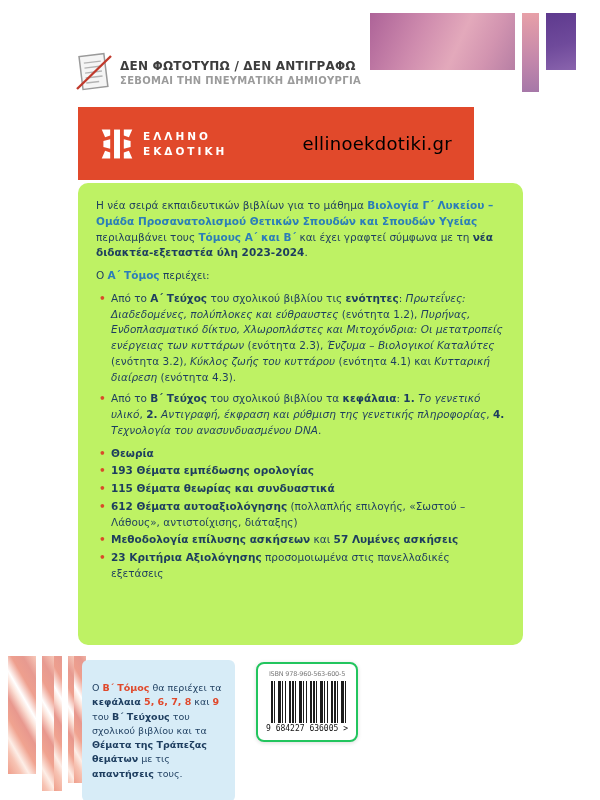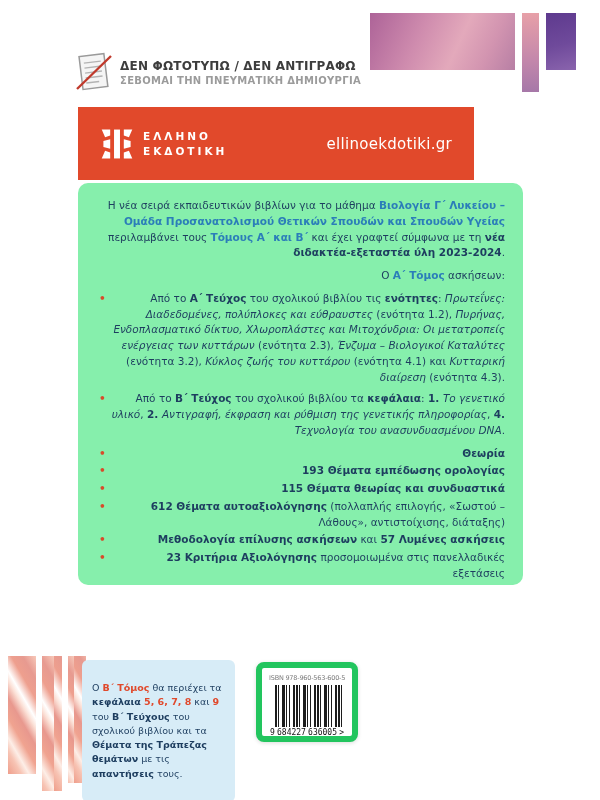--- a/index.html
+++ b/index.html
@@ -18,47 +18,47 @@
   .deco-rect-2 { position: absolute; left: 522px; top: 13px; width: 17px; height: 79px;
     background: linear-gradient(180deg, #e7a0a8 0%, #c387ab 60%, #a678a8 100%); }
   .deco-rect-3 { position: absolute; left: 546px; top: 13px; width: 30px; height: 57px;
     background: linear-gradient(165deg, #5e3a8e 0%, #6f4a9b 55%, #8a64ad 100%); }
 
   
   .header-bar { position: absolute; left: 78px; top: 107px; width: 396px; height: 73px;
     background: #e1492b; display: flex; align-items: center; padding: 0 22px; }
   .logo { display: flex; align-items: center; gap: 9px; }
   .logo-text { color: #ffffff; font-size: 10.5px; font-weight: bold; letter-spacing: 3px; line-height: 1.35; }
-  .website { margin-left: auto; color: #ffffff; font-size: 15px; letter-spacing: .3px; }
+  .website { margin-left: auto; color: #000000; font-size: 18px; letter-spacing: .3px; }
 
   
-  .main-box { position: absolute; left: 78px; top: 183px; width: 445px; height: 402px;
-    background: #86efac; border-radius: 10px; padding: 15px 18px 12px 18px;
-    color: #1d3d5f; font-size: 10.5px; line-height: 1.5; overflow: hidden; text-align: right; }
+  .main-box { position: absolute; left: 78px; top: 183px; width: 445px; height: 462px;
+    background: #bef264; border-radius: 10px; padding: 15px 18px 12px 18px;
+    color: #1d3d5f; font-size: 10.5px; line-height: 1.5; overflow: hidden; }
   .main-box p { margin: 0 0 7px 0; }
   .list { list-style: none; margin: 0 0 7px 0; padding: 0; }
   .list li { position: relative; padding-left: 15px; margin-bottom: 2px; }
   .list.spaced li { margin-bottom: 6px; }
   .list li::before { content: "•"; color: #d94a2a; position: absolute; left: 3px; top: 0; font-weight: bold; }
 
   
   .n { }
   .b { font-weight: bold; }
   .bl { font-weight: bold; color: #2b7db9; }
   .i { font-style: italic; }
   .rb { font-weight: bold; color: #e0492c; }
 
   
   .footer-note { position: absolute; left: 82px; top: 660px; width: 153px; z-index: 2;
     background: #d7ecf7; border-radius: 6px; padding: 21px 10px;
     color: #1d3d5f; font-size: 9.5px; line-height: 1.5; }
 
   
   .barcode-card { position: absolute; left: 256px; top: 662px; width: 102px; height: 80px; z-index: 2;
-    background: #ffffff; border: 6px solid #22c55e; border-radius: 8px;
+    background: #ffffff; border: 2px solid #22c55e; border-radius: 8px;
     box-shadow: 0 1px 4px rgba(0,0,0,.14); padding: 6px 7px 4px 7px; text-align: center; }
   .isbn-label { font-size: 6.5px; color: #7a7a7a; white-space: nowrap; letter-spacing: -0.2px; }
   .bars { height: 42px; margin: 3px 2px 1px 6px;
     background: repeating-linear-gradient(90deg,
       #1c1c1c 0 2px, #ffffff 2px 3px, #1c1c1c 3px 4px, #ffffff 4px 7px,
       #1c1c1c 7px 10px, #ffffff 10px 11px, #1c1c1c 11px 12px, #ffffff 12px 14px,
       #1c1c1c 14px 15px, #ffffff 15px 18px, #1c1c1c 18px 20px, #ffffff 20px 21px); }
   .digits { display: flex; justify-content: space-between; align-items: baseline;
     font-family: "DejaVu Sans Mono", monospace; font-size: 8px; color: #111; padding: 0 1px; }
 
@@ -114,21 +114,21 @@
       <div class="logo-text">
         <div>ΕΛΛΗΝΟ</div>
         <div>ΕΚΔΟΤΙΚΗ</div>
       </div>
     </div>
     <div class="website">ellinoekdotiki.gr</div>
   </div>
 
   <div class="main-box">
     <p><span class="n">Η νέα σειρά εκπαιδευτικών βιβλίων για το μάθημα </span><span class="bl">Βιολογία Γ΄ Λυκείου – Ομάδα Προσανατολισμού Θετικών Σπουδών και Σπουδών Υγείας</span><span class="n"> περιλαμβάνει τους </span><span class="bl">Τόμους Α΄ και Β΄</span><span class="n"> και έχει γραφτεί σύμφωνα με τη </span><span class="b">νέα διδακτέα-εξεταστέα ύλη 2023-2024</span><span class="n">.</span></p>
-    <p><span class="n">Ο </span><span class="bl">Α΄ Τόμος</span><span class="n"> ασκήσεων:</span></p>
+    <p><span class="n">Ο </span><span class="bl">Α΄ Τόμος</span><span class="n"> περιέχει:</span></p>
     <ul class="list spaced">
 
     <li><span class="n">Από το </span><span class="b">Α΄ Τεύχος</span><span class="n"> του σχολικού βιβλίου τις </span><span class="b">ενότητες</span><span class="n">: </span><span class="i">Πρωτεΐνες: Διαδεδομένες, πολύπλοκες και εύθραυστες</span><span class="n"> (ενότητα 1.2), </span><span class="i">Πυρήνας, Ενδοπλασματικό δίκτυο, Χλωροπλάστες και Μιτοχόνδρια: Οι μετατροπείς ενέργειας των κυττάρων</span><span class="n"> (ενότητα 2.3), </span><span class="i">Ένζυμα – Βιολογικοί Καταλύτες</span><span class="n"> (ενότητα 3.2), </span><span class="i">Κύκλος ζωής του κυττάρου</span><span class="n"> (ενότητα 4.1) και </span><span class="i">Κυτταρική διαίρεση</span><span class="n"> (ενότητα 4.3).</span></li>
         <li><span class="n">Από το </span><span class="b">Β΄ Τεύχος</span><span class="n"> του σχολικού βιβλίου τα </span><span class="b">κεφάλαια</span><span class="n">: </span><span class="b">1. </span><span class="i">Το γενετικό υλικό</span><span class="n">, </span><span class="b">2. </span><span class="i">Αντιγραφή, έκφραση και ρύθμιση της γενετικής πληροφορίας</span><span class="n">, </span><span class="b">4. </span><span class="i">Τεχνολογία του ανασυνδυασμένου DNA</span><span class="n">.</span></li>
       </ul>
     <ul class="list">
 
     <li><span class="b">Θεωρία</span></li>
         <li><span class="b">193 Θέματα εμπέδωσης ορολογίας</span></li>
         <li><span class="b">115 Θέματα θεωρίας και συνδυαστικά</span></li>

